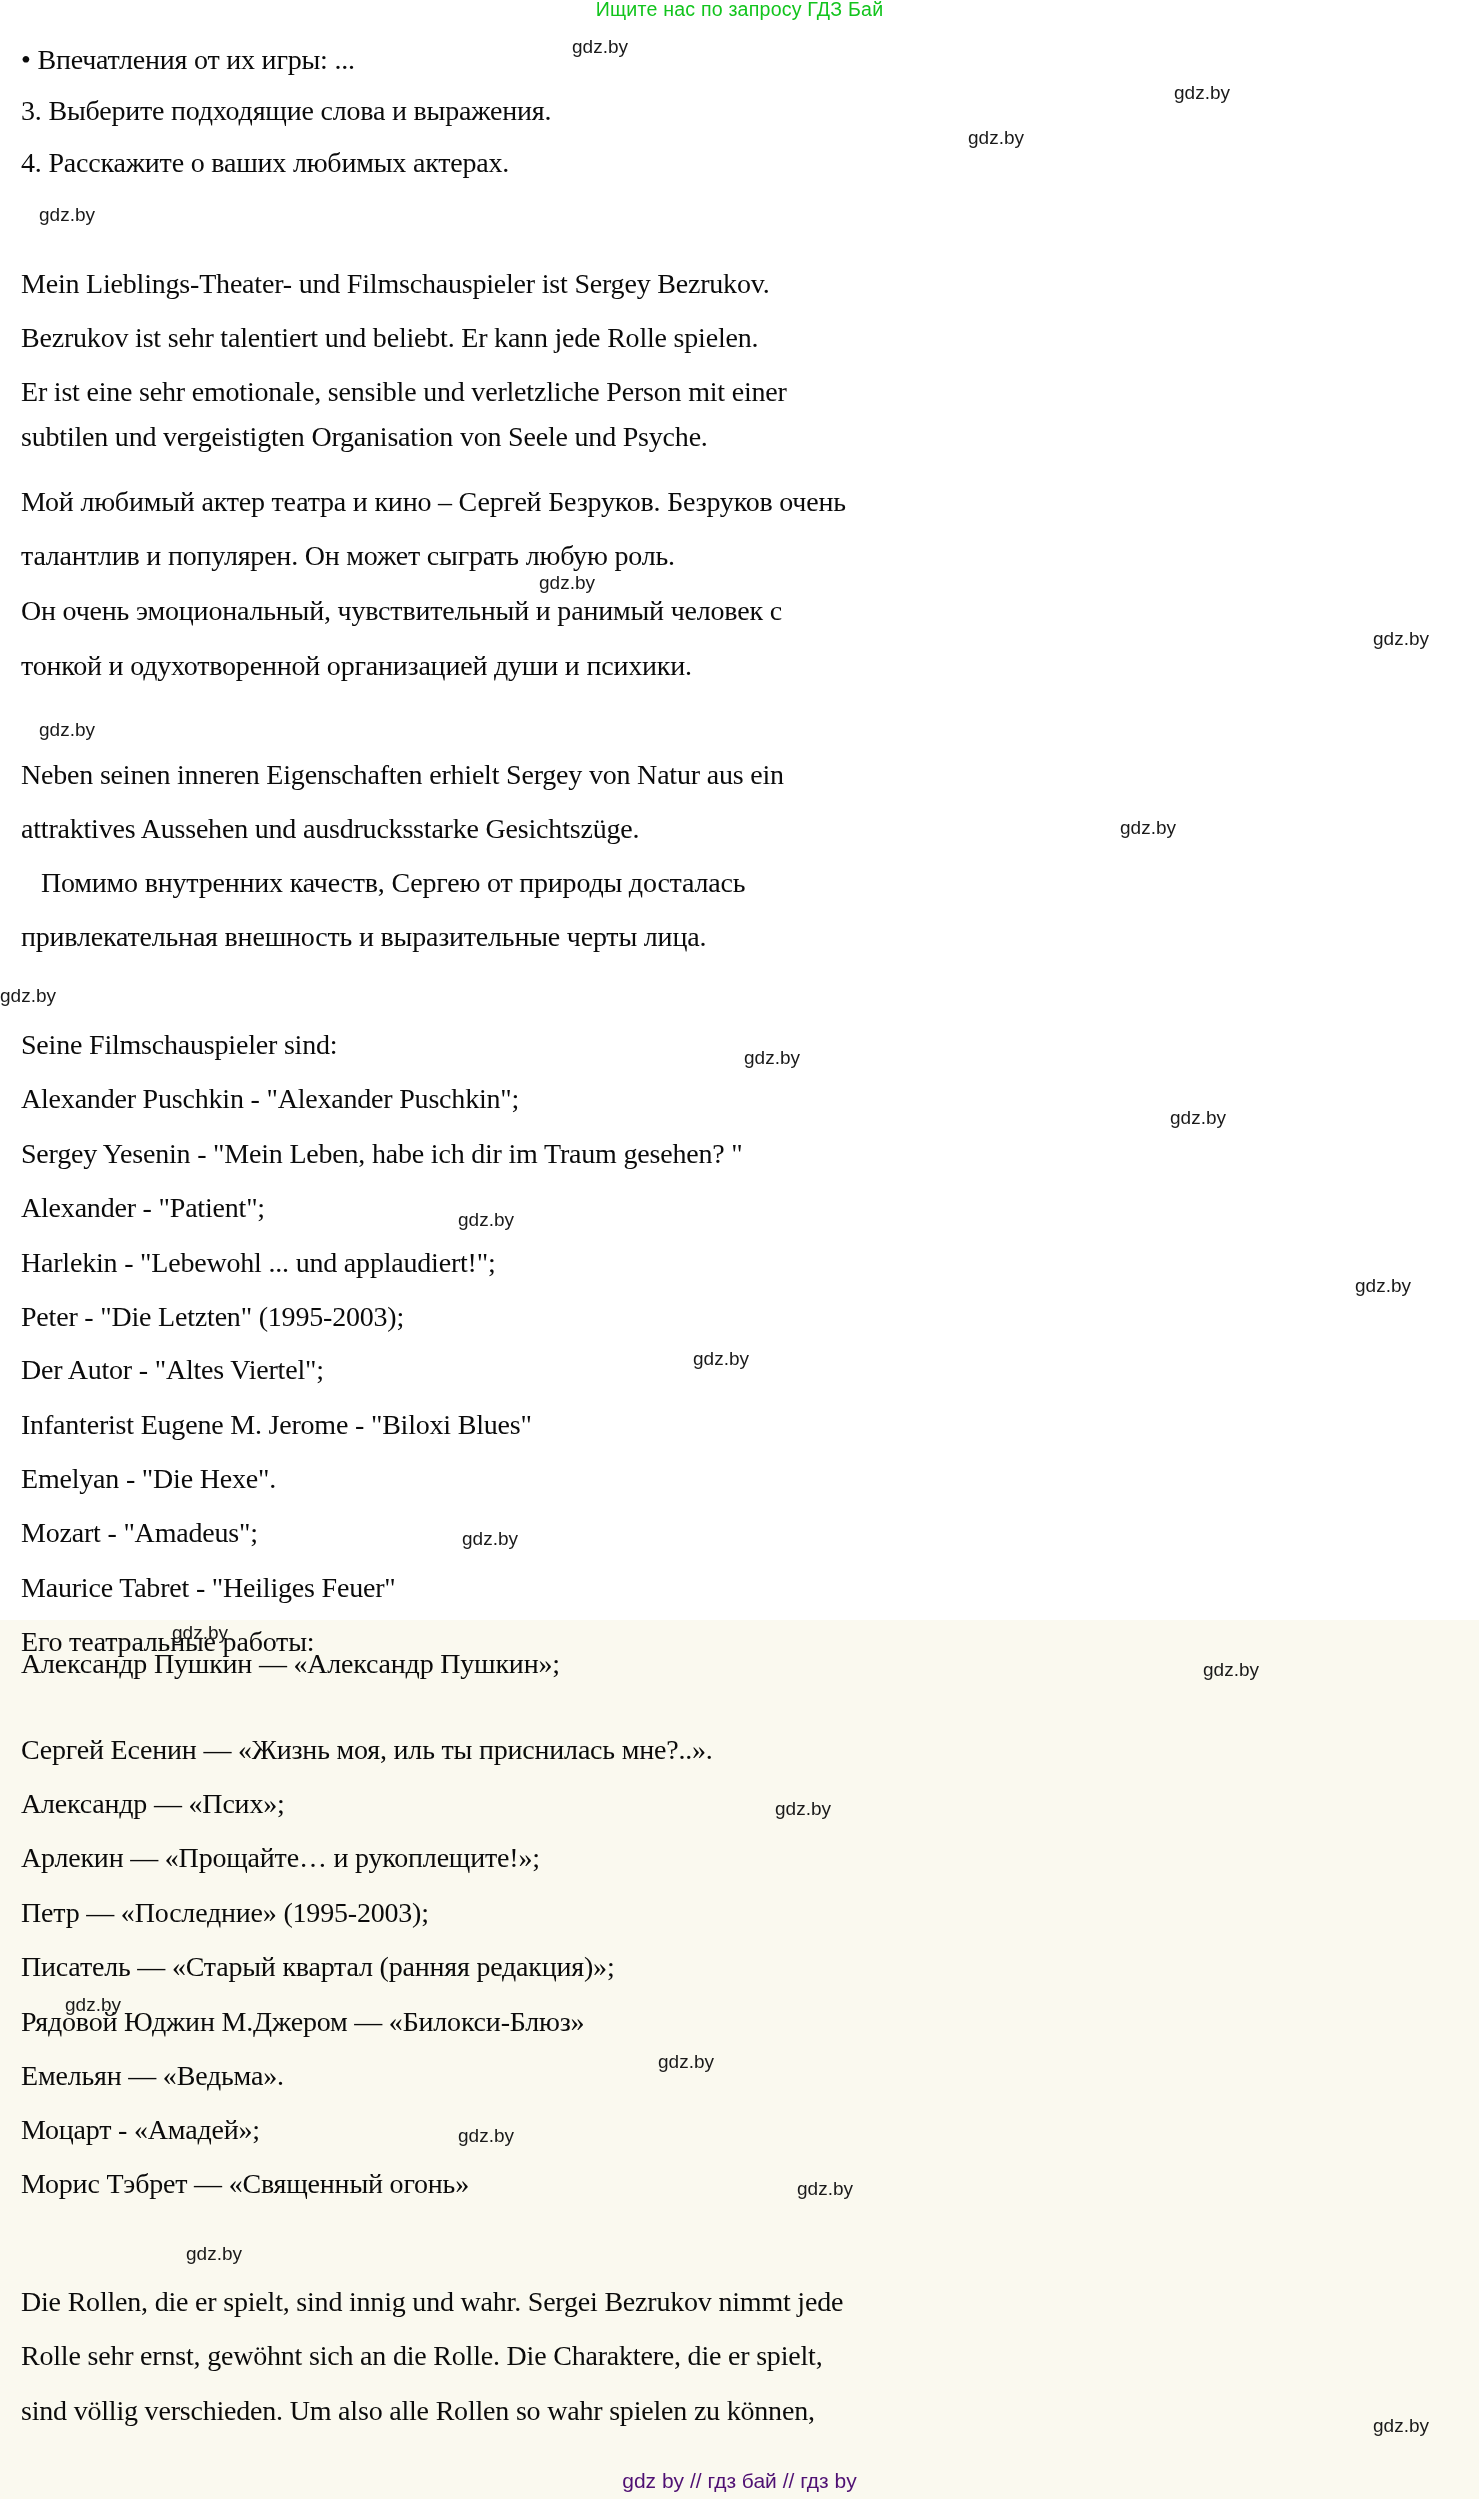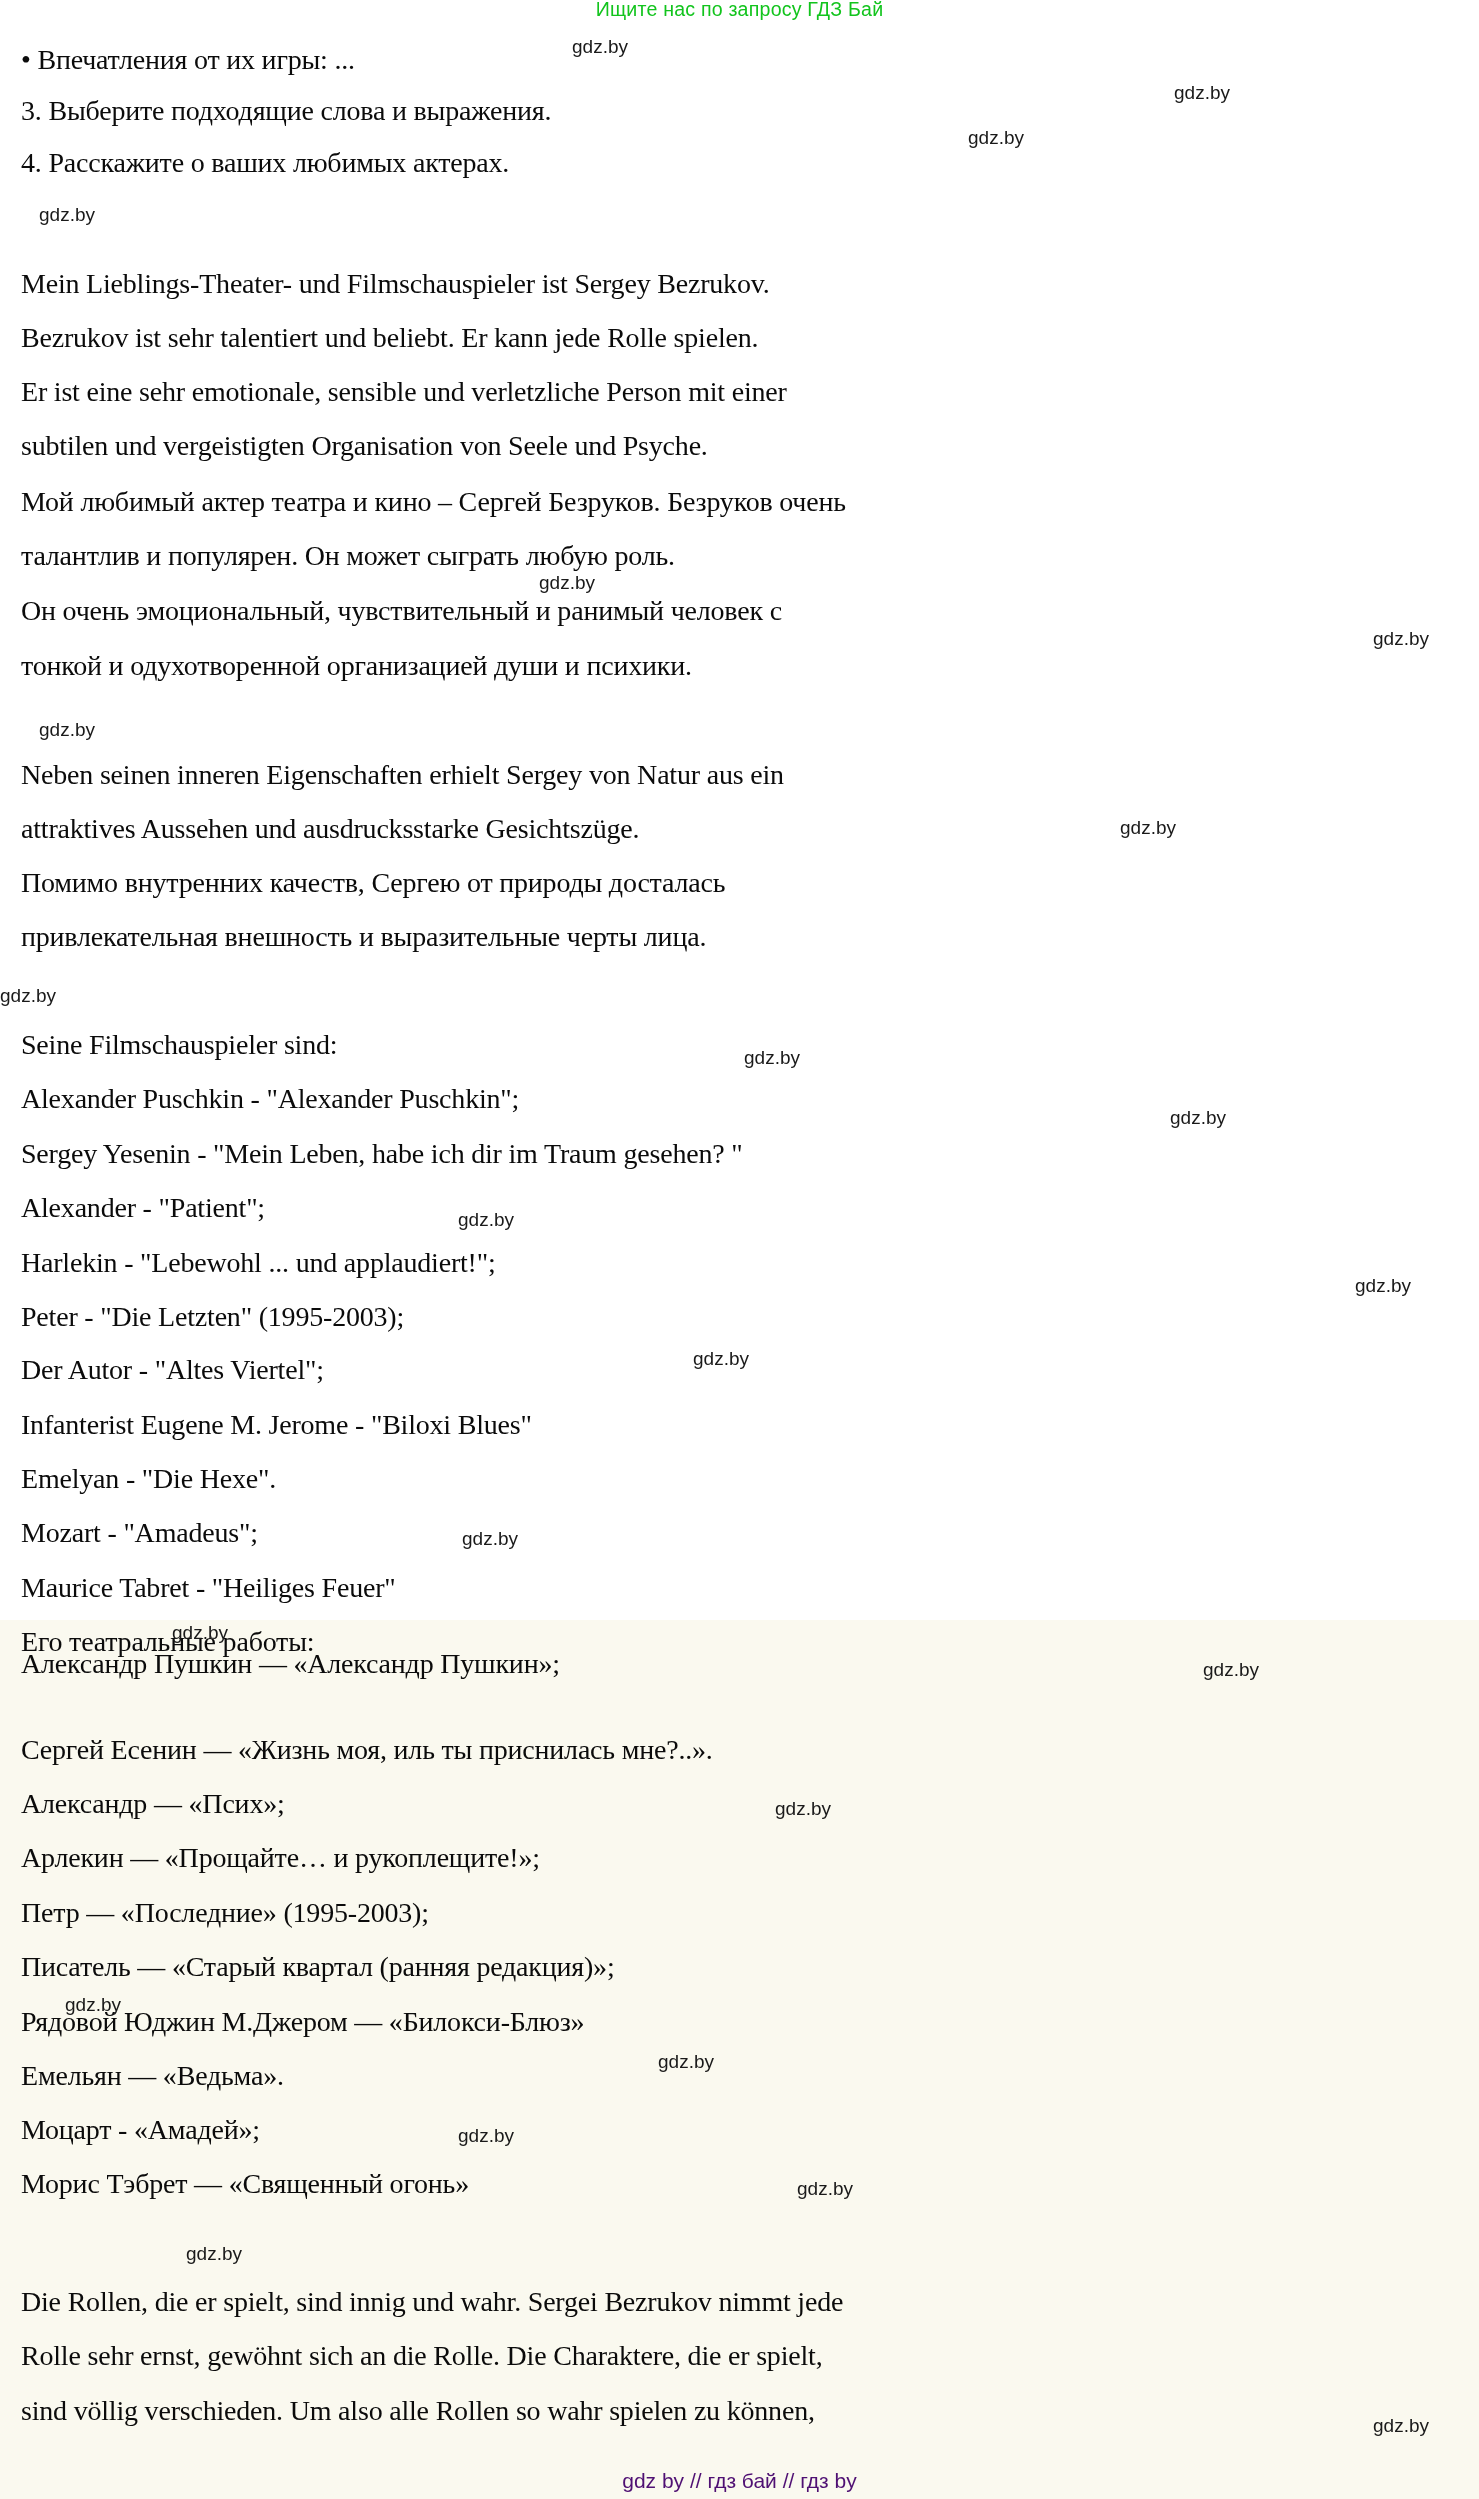--- a/index.html
+++ b/index.html
@@ -101,28 +101,28 @@
 
     <div class="promo">Ищите нас по запросу ГДЗ Бай</div>
 
     <div id="lines-host">
         <div class="line" style="top: 46px;">• Впечатления от их игры: ...</div>
         <div class="line" style="top: 97px;">3. Выберите подходящие слова и выражения.</div>
         <div class="line" style="top: 149px;">4. Расскажите о ваших любимых актерах.</div>
         <div class="line" style="top: 270px;">Mein Lieblings-Theater- und Filmschauspieler ist Sergey Bezrukov.</div>
         <div class="line" style="top: 324px;">Bezrukov ist sehr talentiert und beliebt. Er kann jede Rolle spielen.</div>
         <div class="line" style="top: 378px;">Er ist eine sehr emotionale, sensible und verletzliche Person mit einer</div>
-        <div class="line" style="top: 432px;">subtilen und vergeistigten Organisation von Seele und Psyche.</div>
+        <div class="line" style="top: 423px;">subtilen und vergeistigten Organisation von Seele und Psyche.</div>
         <div class="line" style="top: 488px;">Мой любимый актер театра и кино – Сергей Безруков. Безруков очень</div>
         <div class="line" style="top: 542px;">талантлив и популярен. Он может сыграть любую роль.</div>
         <div class="line" style="top: 597px;">Он очень эмоциональный, чувствительный и ранимый человек с</div>
         <div class="line" style="top: 652px;">тонкой и одухотворенной организацией души и психики.</div>
         <div class="line" style="top: 761px;">Neben seinen inneren Eigenschaften erhielt Sergey von Natur aus ein</div>
         <div class="line" style="top: 815px;">attraktives Aussehen und ausdrucksstarke Gesichtszüge.</div>
-        <div class="line" style="top: 869px;">Помимо внутренних качеств, Сергею от природы досталась</div>
+        <div class="line" style="top: 869px; margin-left: 20px;">Помимо внутренних качеств, Сергею от природы досталась</div>
         <div class="line" style="top: 923px;">привлекательная внешность и выразительные черты лица.</div>
         <div class="line" style="top: 1031px;">Seine Filmschauspieler sind:</div>
         <div class="line" style="top: 1085px;">Alexander Puschkin - "Alexander Puschkin";</div>
         <div class="line" style="top: 1140px;">Sergey Yesenin - "Mein Leben, habe ich dir im Traum gesehen? "</div>
         <div class="line" style="top: 1194px;">Alexander - "Patient";</div>
         <div class="line" style="top: 1249px;">Harlekin - "Lebewohl ... und applaudiert!";</div>
         <div class="line" style="top: 1303px;">Peter - "Die Letzten" (1995-2003);</div>
         <div class="line" style="top: 1356px;">Der Autor - "Altes Viertel";</div>
         <div class="line" style="top: 1411px;">Infanterist Eugene M. Jerome - "Biloxi Blues"</div>
         <div class="line" style="top: 1465px;">Emelyan - "Die Hexe".</div>

